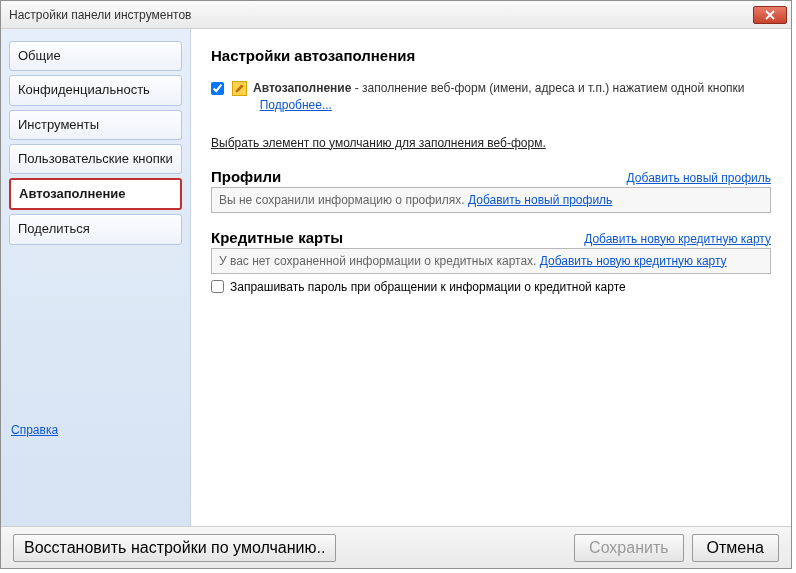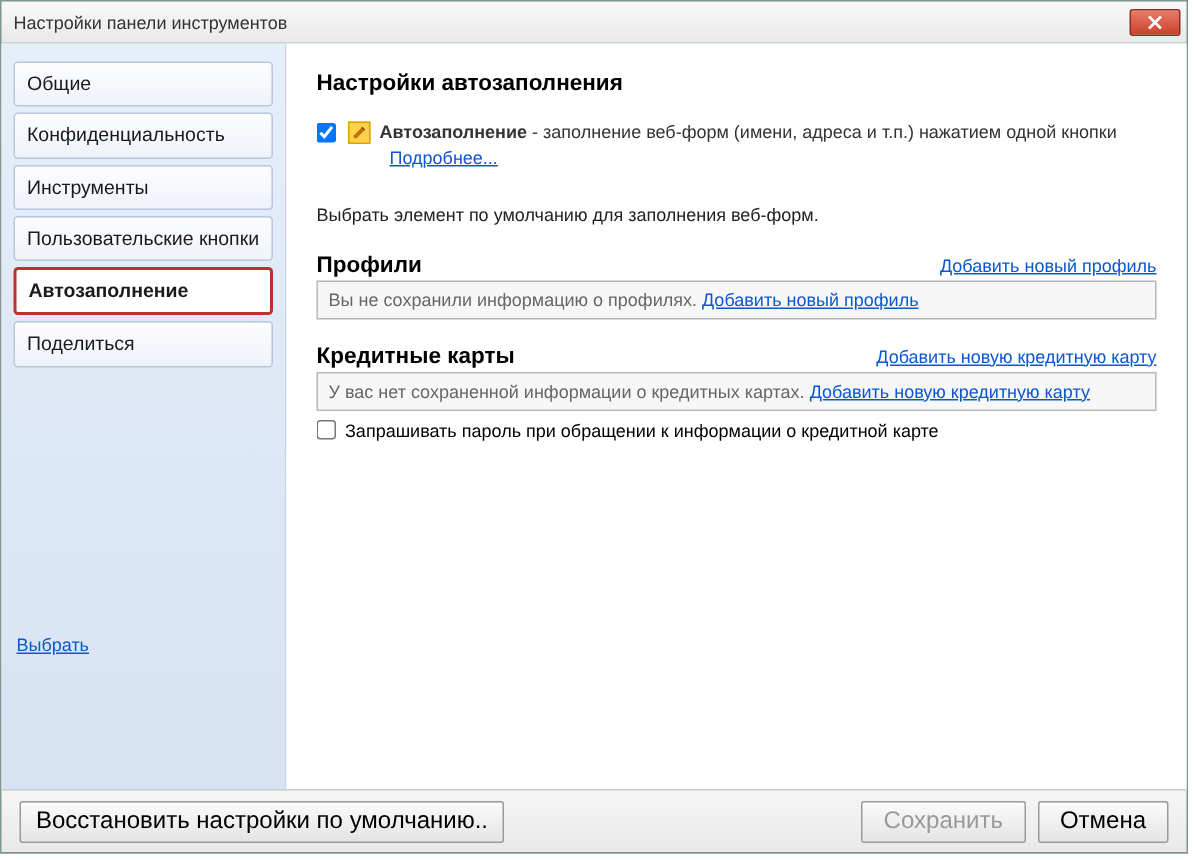--- a/index.html
+++ b/index.html
@@ -10,21 +10,21 @@
     color: #000;
     background: #fff;
     width: 796px;
     height: 573px;
     overflow: hidden;
   }
   .window {
     width: 792px;
     height: 569px;
     border: 1px solid #8e8f8f;
-    background: #14b8a6;
+    background: #84cc16;
     position: relative;
   }
   .titlebar {
     height: 28px;
     background: linear-gradient(#fafafa, #e9e9e9);
     border-bottom: 1px solid #d0d0d0;
     display: flex;
     align-items: center;
     padding: 0 4px 0 8px;
     font-size: 12px;
@@ -112,20 +112,21 @@
     border: 1px solid #d9a400;
     position: relative;
     margin-top: 1px;
   }
   .pencil-icon svg { width: 11px; height: 11px; }
   .autofill-text { flex: 1; color: #333; }
   .autofill-text .bold { font-weight: bold; }
   .subtext {
     margin: 0 0 18px 0;
     color: #222;
+    text-decoration: underline;
   }
   .section-header {
     display: flex;
     align-items: baseline;
     justify-content: space-between;
     margin-bottom: 2px;
   }
   .section-header .label {
     font-weight: bold;
     font-size: 15px;
@@ -195,21 +196,21 @@
     <div class="sidebar">
       <div class="sidebar-tabs">
         <div class="tab"><span>Общие</span></div>
         <div class="tab"><span>Конфиденциальность</span></div>
         <div class="tab"><span>Инструменты</span></div>
         <div class="tab"><span>Пользовательские кнопки</span></div>
         <div class="tab active"><span>Автозаполнение</span></div>
         <div class="tab"><span>Поделиться</span></div>
       </div>
       <div class="help-link-wrap">
-        <span class="link">Выбрать</span>
+        <span class="link">Справка</span>
       </div>
     </div>
 
     <div class="content">
       <h1 class="page-title">Настройки автозаполнения</h1>
 
       <div class="autofill-row">
         <input type="checkbox" checked="" style="">
         <span class="pencil-icon">
           <svg viewBox="0 0 12 12">

